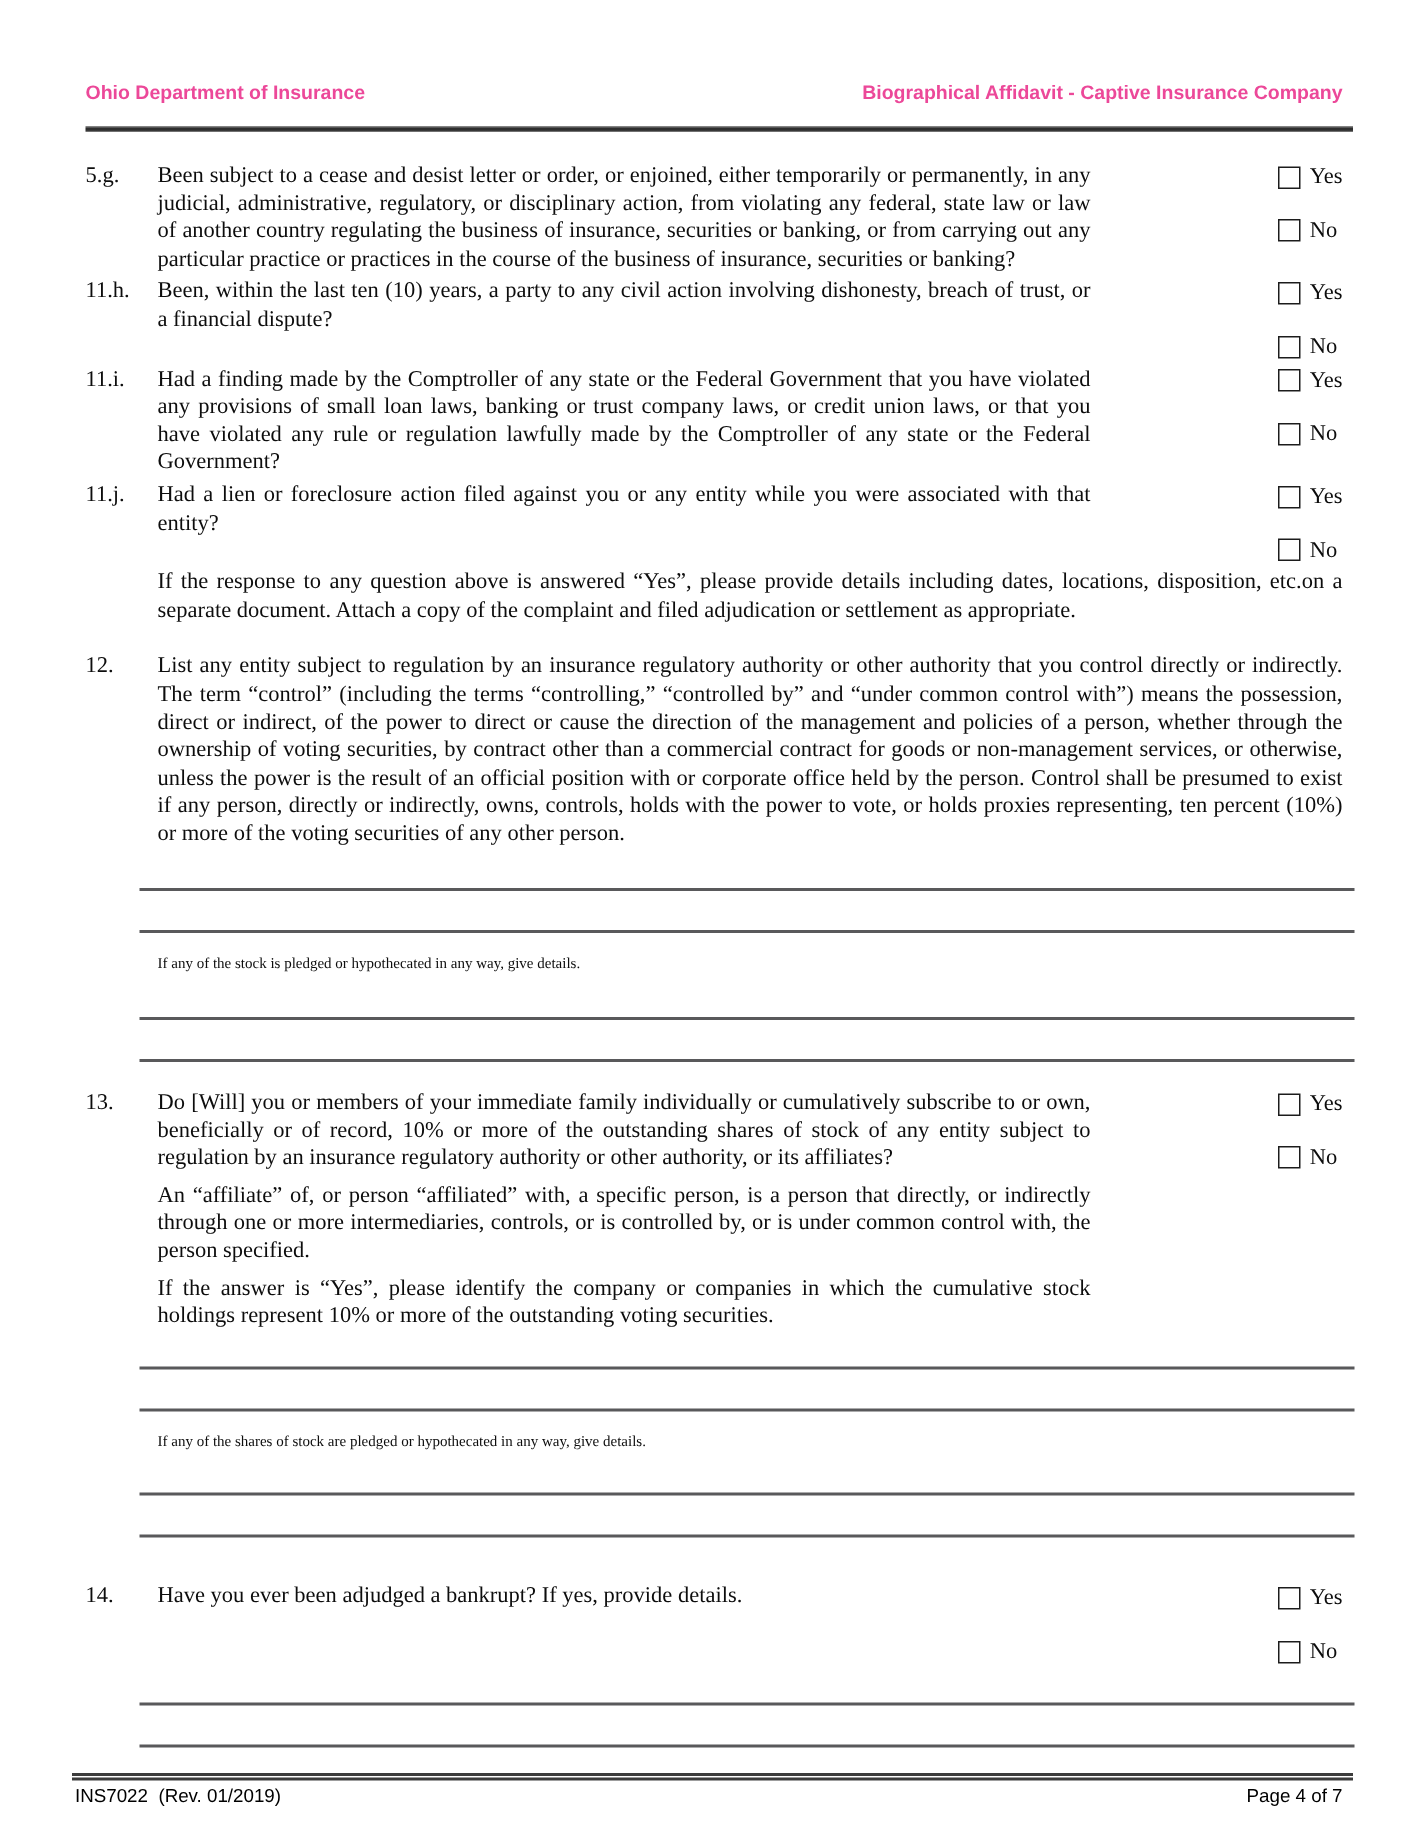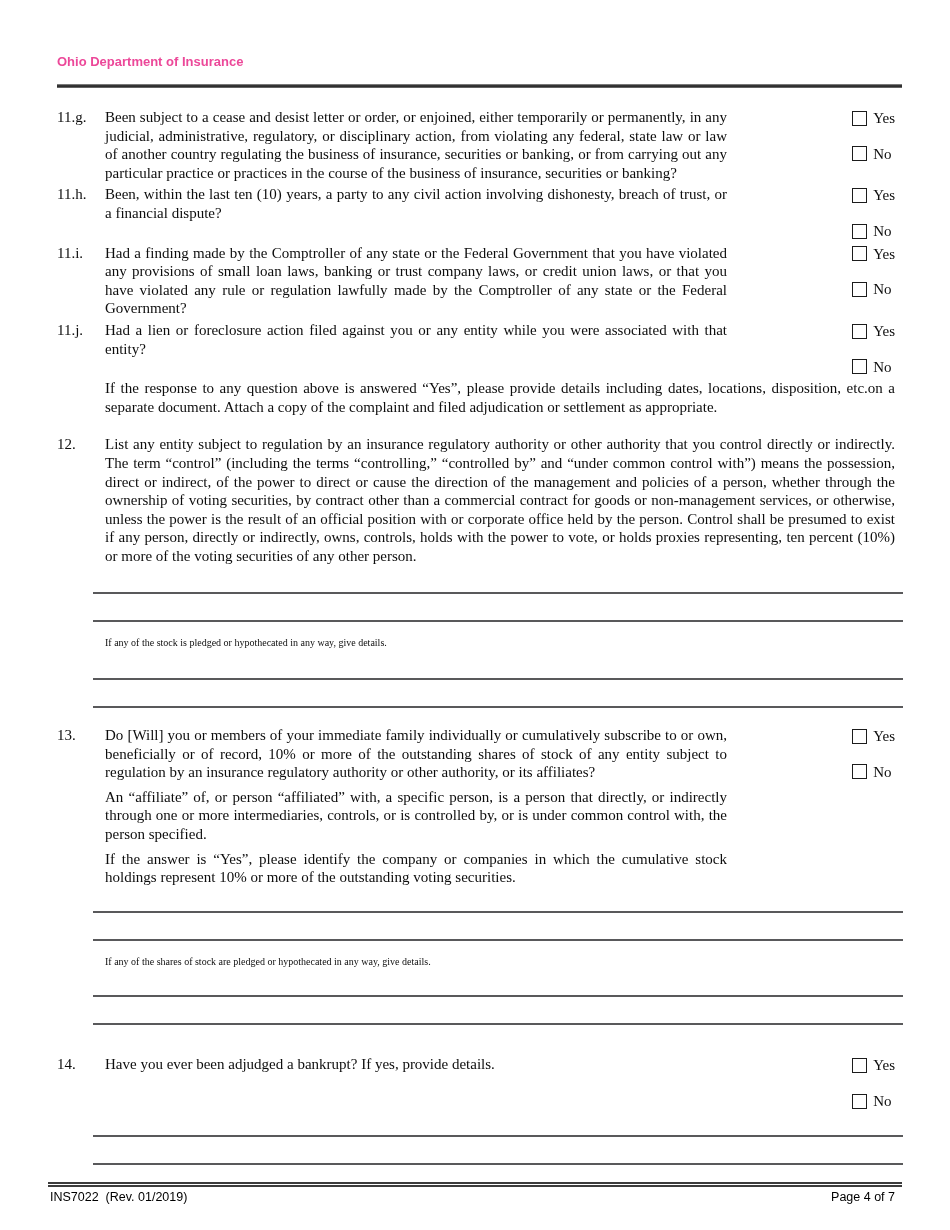--- a/index.html
+++ b/index.html
@@ -51,25 +51,26 @@
   }
   .form-number{white-space:pre;}
 </style>
 </head>
 <body>
 
 <div class="page">
 
   <div class="header">
     <span>Ohio Department of Insurance</span>
+    <span>Biographical Affidavit - Captive Insurance Company</span>
   </div>
   <div class="header-rule"></div>
 
   <div class="q-row" style="margin-top:20px;">
-    <div class="q-num">11.g.</div>
+    <div class="q-num">5.g.</div>
     <div class="q-text">Been subject to a cease and desist letter or order, or enjoined, either temporarily or permanently, in any judicial, administrative, regulatory, or disciplinary action, from violating any federal, state law or law of another country regulating the business of insurance, securities or banking, or from carrying out any particular practice or practices in the course of the business of insurance, securities or banking?</div>
     <div class="q-opts">
       <span class="cb">
           <span class="cb-box"></span>
           <span class="cb-label">Yes</span>
         </span>
       <span class="cb">
           <span class="cb-box"></span>
           <span class="cb-label">No</span>
         </span>

